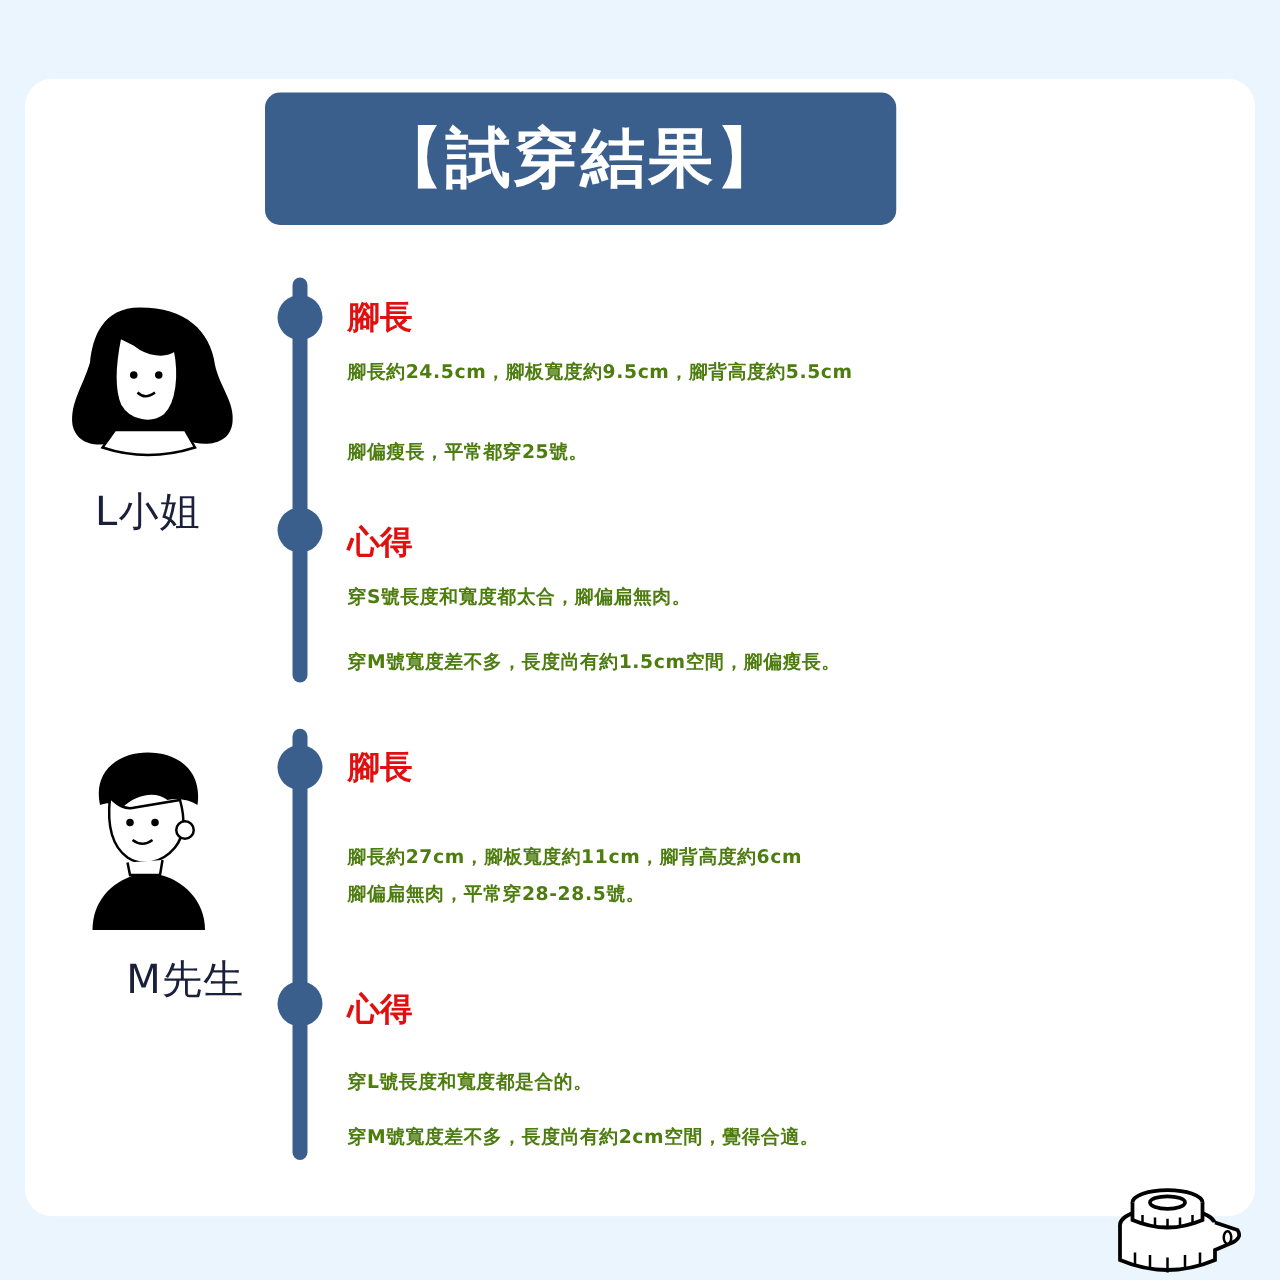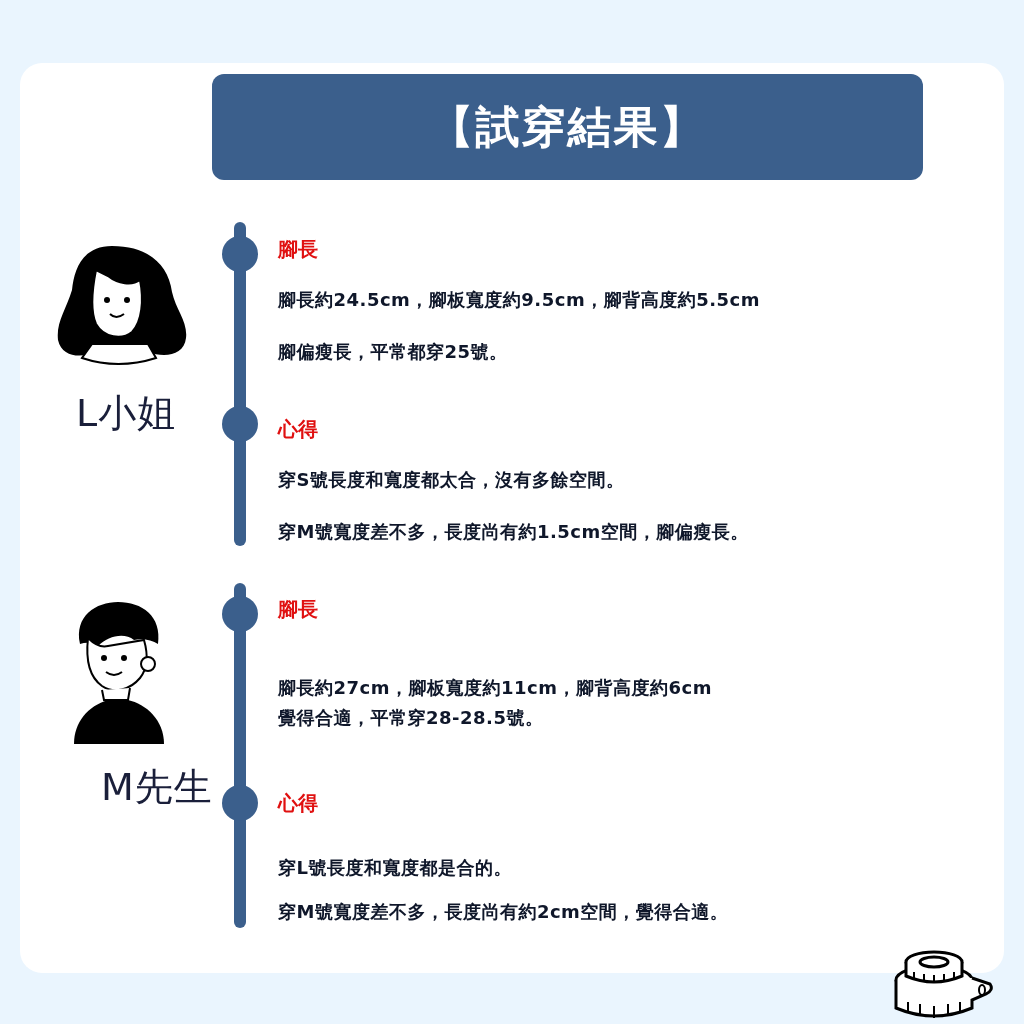--- a/index.html
+++ b/index.html
@@ -6,41 +6,41 @@
   body {
     width: 1024px; height: 1024px; position: relative; overflow: hidden;
     background: #EAF5FE;
     font-family: "DejaVu Sans", "Liberation Sans", sans-serif;
   }
   .card {
     position: absolute; left: 20px; top: 63px; width: 984px; height: 910px;
     background: #FFFFFF; border-radius: 22px;
   }
   .banner {
-    position: absolute; left: 212px; top: 74px; width: 711px; height: 106px;
+    position: absolute; left: 212px; top: 74px; width: 505px; height: 106px;
     background: #3B5F8C; border-radius: 12px;
     display: flex; align-items: center; justify-content: center;
-    color: #FFFFFF; font-size: 44px; font-weight: bold; letter-spacing: 2px;
+    color: #FFFFFF; font-size: 52px; font-weight: bold; letter-spacing: 2px;
   }
   .timeline {
     position: absolute; left: 234px; width: 12px; background: #3B5F8C; border-radius: 6px;
   }
   .dot {
     position: absolute; left: 222px; width: 36px; height: 36px; border-radius: 50%;
     background: #3B5F8C;
   }
   .avatar { position: absolute; }
   .person-name {
-    position: absolute; font-size: 38px; color: #1a1f3a; letter-spacing: 1px;
+    position: absolute; font-size: 32px; color: #1a1f3a; letter-spacing: 1px;
   }
   .section-title {
-    position: absolute; left: 278px; font-size: 20px; color: #E01010; font-weight: bold;
+    position: absolute; left: 278px; font-size: 26px; color: #E01010; font-weight: bold;
   }
   .line {
-    position: absolute; left: 278px; font-size: 18px; color: #0f172a; font-weight: bold;
+    position: absolute; left: 278px; font-size: 15px; color: #4d7c0f; font-weight: bold;
     white-space: nowrap; letter-spacing: 0.5px;
   }
   .tape { position: absolute; left: 890px; top: 944px; }
 </style>
 </head>
 <body>
 
 <div class="card"></div>
 
 <div class="banner">
@@ -56,45 +56,45 @@
   <path d="M30 118 Q66 130 104 118 L96 104 L40 104 Z" fill="#fff" stroke="#000" stroke-width="2"></path>
 </svg>
 <div class="person-name" style="left:76px;top:388px;">L小姐</div>
 
 <div class="timeline" style="top:222px;height:324px;"></div>
 <div class="dot" style="top:236px;"></div>
 <div class="dot" style="top:406px;"></div>
 
 <div class="section-title" style="top:236px;">腳長</div>
 <div class="line" style="top:288px;">腳長約24.5cm，腳板寬度約9.5cm，腳背高度約5.5cm</div>
-<div class="line" style="top:340px;text-align:right;">腳偏瘦長，平常都穿25號。</div>
+<div class="line" style="top:352px;text-align:right;">腳偏瘦長，平常都穿25號。</div>
 
 <div class="section-title" style="top:416px;">心得</div>
-<div class="line" style="top:468px;">穿S號長度和寬度都太合，沒有多餘空間。</div>
+<div class="line" style="top:468px;">穿S號長度和寬度都太合，腳偏扁無肉。</div>
 <div class="line" style="top:520px;">穿M號寬度差不多，長度尚有約1.5cm空間，腳偏瘦長。</div>
 
 <svg class="avatar" style="left:68px;top:596px;" width="100" height="150" viewBox="0 0 100 150">
   <path d="M12 48 C6 20 28 6 50 6 C74 6 94 20 90 48 C84 44 74 42 66 44 C56 36 40 40 30 50 C24 46 18 46 12 48 Z" fill="#000"></path>
   <path d="M20 42 C18 60 20 80 34 90 C46 98 62 94 72 82 C80 72 80 58 76 44 C64 46 52 48 40 50 C32 52 26 48 20 42 Z" fill="#fff" stroke="#000" stroke-width="2"></path>
   <circle cx="80" cy="68" r="7" fill="#fff" stroke="#000" stroke-width="2"></circle>
   <circle cx="36" cy="62" r="3" fill="#000"></circle>
   <circle cx="56" cy="62" r="3" fill="#000"></circle>
   <path d="M38 76 Q46 82 54 76" stroke="#000" stroke-width="2" fill="none"></path>
   <path d="M34 94 L36 104 L60 104 L62 92" stroke="#000" stroke-width="2" fill="#fff"></path>
   <path d="M6 148 C6 126 20 110 40 104 L60 104 C78 108 96 124 96 148 Z" fill="#000"></path>
 </svg>
 <div class="person-name" style="left:72px;top:762px;margin-left:29px;">M先生</div>
 
 <div class="timeline" style="top:583px;height:345px;"></div>
 <div class="dot" style="top:596px;"></div>
 <div class="dot" style="top:785px;"></div>
 
 <div class="section-title" style="top:596px;">腳長</div>
 <div class="line" style="top:676px;">腳長約27cm，腳板寬度約11cm，腳背高度約6cm</div>
-<div class="line" style="top:706px;">覺得合適，平常穿28-28.5號。</div>
+<div class="line" style="top:706px;">腳偏扁無肉，平常穿28-28.5號。</div>
 
 <div class="section-title" style="top:790px;">心得</div>
 <div class="line" style="top:856px;">穿L號長度和寬度都是合的。</div>
 <div class="line" style="top:900px;">穿M號寬度差不多，長度尚有約2cm空間，覺得合適。</div>
 
 <svg class="tape" width="104" height="76" viewBox="0 0 104 76">
   <ellipse cx="44" cy="36" rx="38" ry="14" fill="#fff" stroke="#000" stroke-width="3"></ellipse>
   <path d="M6 36 L6 64 Q44 80 82 64 L82 56 L96 50 Q104 46 100 40 L82 34" fill="#fff" stroke="#000" stroke-width="3"></path>
   <ellipse cx="44" cy="18" rx="28" ry="10" fill="#fff" stroke="#000" stroke-width="3"></ellipse>
   <path d="M16 18 L16 32 Q44 44 72 32 L72 18" fill="#fff" stroke="#000" stroke-width="3"></path>

